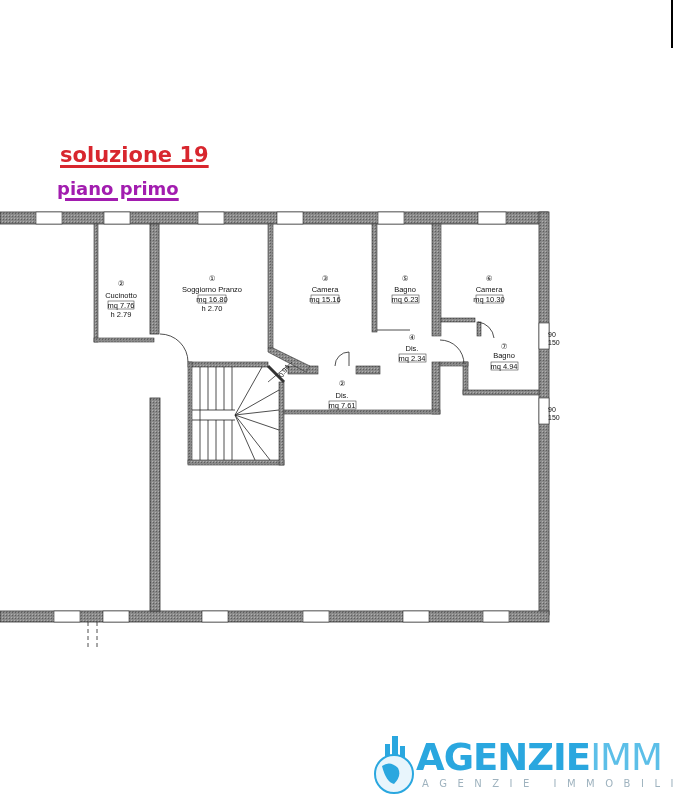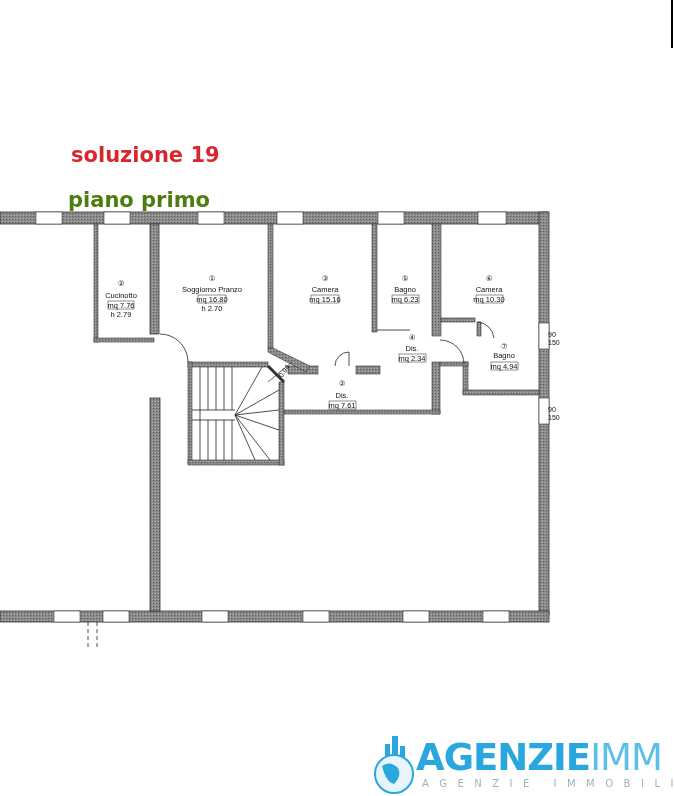--- a/index.html
+++ b/index.html
@@ -1,19 +1,19 @@
 <!DOCTYPE html>
 <html><head>
 <meta charset="utf-8">
 <style>
   html,body{margin:0;padding:0;background:#fff;}
   body{width:674px;height:796px;position:relative;overflow:hidden;font-family:"Liberation Sans",sans-serif;}
-  .title{position:absolute;font-family:"DejaVu Sans",sans-serif;font-weight:bold;text-decoration-thickness:3px;text-underline-offset:3px;margin-left:11px;}
+  .title{position:absolute;font-family:"DejaVu Sans",sans-serif;font-weight:bold;text-decoration:underline;text-decoration-thickness:3px;text-underline-offset:3px;}
   #t1{left:60px;top:143px;font-size:21px;color:#d8262e;text-decoration-color:#d8262e;}
-  #t2{left:57px;top:188px;font-size:21px;color:#4d7c0f;}
+  #t2{left:57px;top:178px;font-size:18px;color:#a21caf;}
   svg#plan{position:absolute;left:0;top:0;}
   .lbl{font-family:"Liberation Sans",sans-serif;font-size:7px;fill:#111;}
   .rlbl{font-family:"Liberation Sans",sans-serif;font-size:7.5px;fill:#111;text-anchor:middle;}
   .logo{position:absolute;left:372px;top:732px;width:302px;height:64px;}
   .logo-main{position:absolute;left:44px;top:6px;font-family:"DejaVu Sans",sans-serif;font-weight:bold;font-size:37px;color:#2aa7df;letter-spacing:-1px;line-height:40px;}
   .logo-main .thin{font-weight:normal;color:#5cbfe8;}
   .logo-sub{position:absolute;left:50px;top:46px;font-family:"DejaVu Sans",sans-serif;font-size:10px;color:#9fb3bf;letter-spacing:10.5px;white-space:nowrap;}
   .edge{position:absolute;left:671px;top:0;width:2px;height:48px;background:#000;}
 </style>
 </head>

